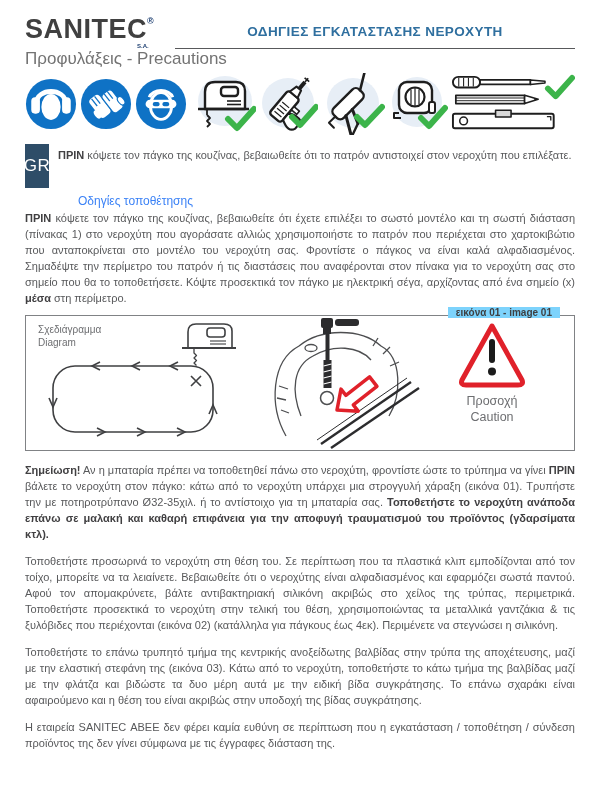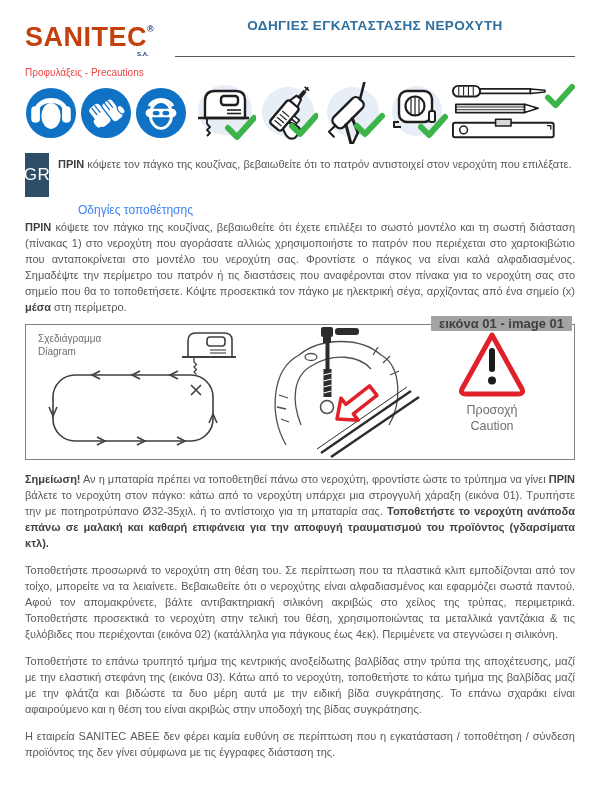--- a/index.html
+++ b/index.html
@@ -3,49 +3,49 @@
 <meta charset="utf-8">
 <style>
   html,body{margin:0;padding:0;background:#fff;width:600px;height:800px;overflow:hidden;}
   *{box-sizing:border-box;}
   body{font-family:"Liberation Sans","DejaVu Sans",sans-serif;color:#58595b;}
   .page{width:600px;height:800px;padding:16px 25px 0 25px;position:relative;}
 
   
   .header{display:flex;align-items:flex-end;}
   .logo-block{width:150px;position:relative;padding-bottom:6px;}
-  .logo-text{font-weight:bold;font-size:27px;letter-spacing:.5px;color:#c2410c;line-height:1;}
+  .logo-text{font-weight:bold;font-size:27px;letter-spacing:.5px;color:#404040;line-height:1;}
   .logo-text::first-letter{font-size:34px;}
   .logo-reg{font-size:9px;color:#1c3e70;vertical-align:top;font-weight:bold;}
   .logo-sub{position:absolute;left:112px;bottom:0px;font-size:6px;color:#1c3e70;font-weight:bold;}
-  .title-block{flex:1;text-align:center;border-bottom:1.5px solid #58595b;padding-bottom:22px;}
+  .title-block{flex:1;text-align:center;border-bottom:1.5px solid #58595b;padding-bottom:8px;}
   .doc-title{font-size:13.5px;font-weight:bold;color:#2f6f9f;letter-spacing:.4px;}
 
-  .section-heading{margin-top:10px;font-size:10px;color:#ef4444;}
+  .section-heading{margin-top:0;font-size:17px;color:#737373;}
 
   
   .icons-row{margin-top:3px;display:flex;align-items:center;justify-content:space-between;height:64px;}
   .icons-row svg{display:block;}
 
   
   .gr-row{margin-top:8px;display:flex;align-items:flex-start;}
   .gr-badge{width:24px;height:44px;background:#2e4d68;color:#fff;font-size:17px;
             display:flex;align-items:center;justify-content:center;flex:none;letter-spacing:.5px;}
   .gr-text{margin-left:9px;font-size:11px;line-height:22px;text-align:justify;}
 
   .sub-heading{margin-top:6px;margin-left:53px;font-size:12px;color:#3b82f6;}
 
   p.body{margin:2px 0 0 0;font-size:11px;line-height:16px;text-align:justify;}
   p.body.sp{margin-top:11px;}
   b{color:#414042;}
 
   
   .figure{margin-top:9px;position:relative;border:1.5px solid #808285;height:136px;}
-  .fig-tag{position:absolute;top:-9px;right:2px;background:#a3a3a3;padding:0 8px;
-           font-size:13px;font-weight:bold;color:#3f4042;}
+  .fig-tag{position:absolute;top:-9px;right:14px;background:#7dd3fc;padding:0 8px;
+           font-size:10px;font-weight:bold;color:#3f4042;}
   .fig-diagram-label{position:absolute;top:8px;left:12px;font-size:10px;color:#6d6e71;line-height:1.25;}
   .fig-caution-label{position:absolute;top:78px;left:406px;width:120px;text-align:center;
                      font-size:12.5px;color:#6d6e71;line-height:1.25;}
   .fig-svg{position:absolute;left:0;top:0;}
 </style>
 </head>
 <body>
 
 <div class="page">
 

